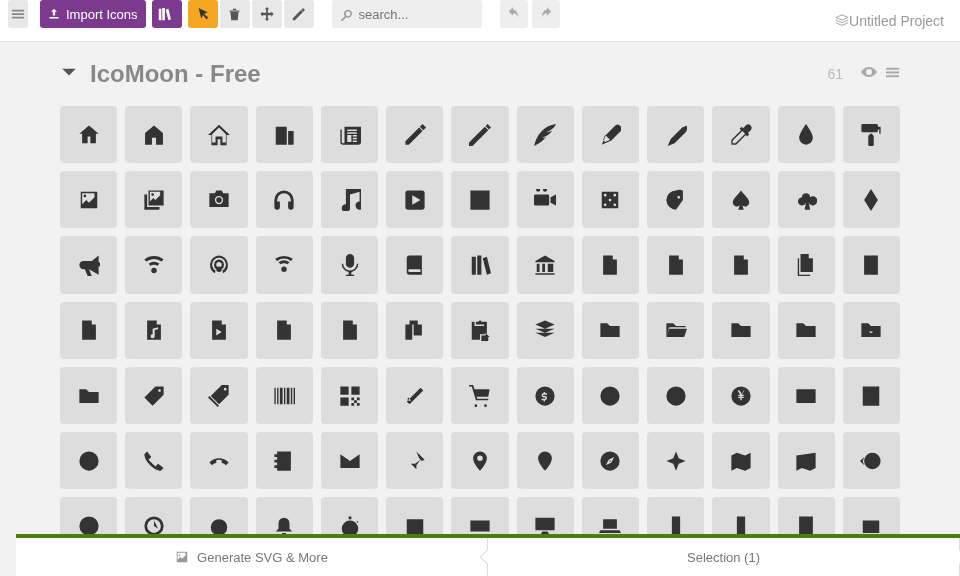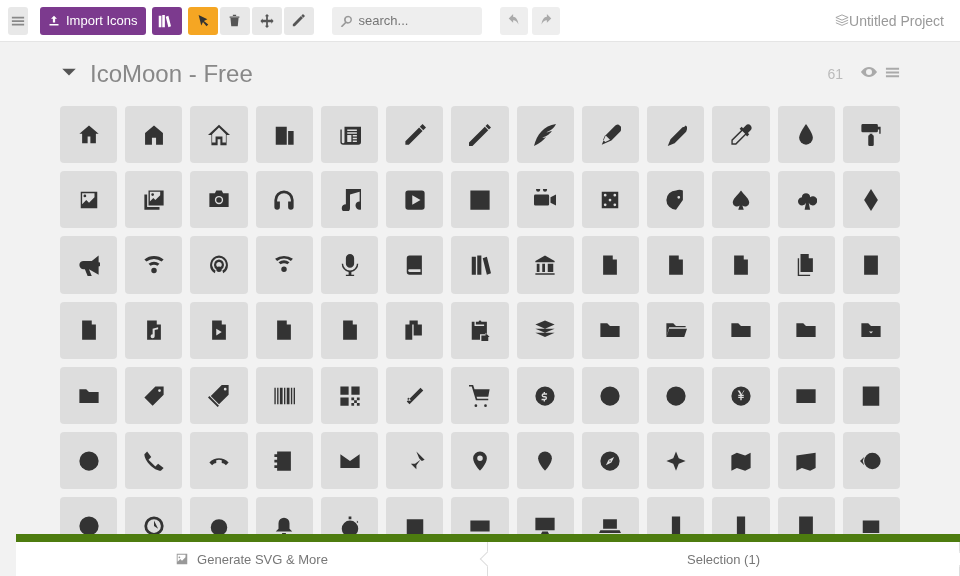--- a/index.html
+++ b/index.html
@@ -1,42 +1,42 @@
 <!DOCTYPE html>
 <html><head>
 <meta charset="utf-8">
 <style>
 *{box-sizing:border-box;margin:0;padding:0}
 body{font-family:-apple-system,BlinkMacSystemFont,"Segoe UI",Arial,sans-serif;background:#f2f2f2;color:#333;width:960px;height:576px;overflow:hidden;position:relative}
-.toolbar{background:#fff;height:42px;display:flex;align-items:center;padding:0 8px;border-bottom:1px solid #e5e5e5;gap:6px}
+.toolbar{background:#fff;height:42px;display:flex;padding:0 8px;border-bottom:1px solid #e5e5e5;gap:6px}
 .btn{display:inline-flex;align-items:center;justify-content:center;height:28px;border-radius:3px;border:none;cursor:pointer;font-size:13px;padding:0 8px}
 .btn-purple{background:#7c3a8e;color:#fff}
 .btn-purple svg{margin-right:6px}
 .btn-icon{width:30px;padding:0}
 .btn-gray{background:#e8e8e8;color:#555}
 .btn-orange{background:#f5a623;color:#333}
 .group{display:flex;gap:2px}
 .search-box{display:flex;align-items:center;background:#eee;height:28px;border-radius:3px;padding:0 8px;margin-left:12px;width:150px}
 .search-box input{border:none;background:transparent;outline:none;font-size:13px;width:100%;color:#0369a1}
 .search-box svg{margin-right:6px;flex-shrink:0}
 .spacer{flex:1}
 .history-btns{display:flex;gap:4px;margin-left:12px}
 .history-btn{width:28px;height:28px;display:flex;align-items:center;justify-content:center;background:#eee;border-radius:3px;cursor:pointer;color:#aaa}
 .proj{display:flex;align-items:center;color:#999;font-size:14px;margin-right:8px}
 .hamburger-left{width:20px;display:flex;align-items:center;justify-content:center;color:#888;background:#e8e8e8;height:28px;border-radius:3px;margin-right:6px}
 .section-header{display:flex;align-items:center;padding:18px 60px 10px 60px}
-.section-title{font-size:24px;font-weight:400;color:#888;margin-left:12px}
+.section-title{font-size:24px;font-weight:700;color:#888;margin-left:12px}
 .chevron{color:#555}
 .section-header .spacer{flex:1}
 .count{color:#bbb;font-size:14px;margin-right:10px}
 .eye,.list-icon{color:#aaa;margin-left:8px}
 .grid{display:grid;grid-template-columns:repeat(13,1fr);gap:8px;padding:8px 60px 0 60px}
 .cell{background:#ddd;border-radius:4px;aspect-ratio:1;display:flex;align-items:center;justify-content:center;cursor:pointer;color:#333}
 .cell svg{width:22px;height:22px}
-.footer{position:absolute;bottom:0;left:16px;right:0;height:42px;background:#fff;border-top:8px solid #4d7c0f;display:flex}
+.footer{position:absolute;bottom:0;left:16px;right:0;height:42px;background:#fff;border-top:4px solid #4d7c0f;display:flex}
 .foot-tab{flex:1;display:flex;align-items:center;justify-content:center;font-size:13px;color:#777;gap:8px;cursor:pointer;position:relative}
 .foot-tab.mid{border-left:1px solid #ddd;border-right:1px solid #ddd}
 .foot-tab.mid::before,.foot-tab.mid::after{content:"";position:absolute;top:50%;width:10px;height:10px;background:#fff;border:1px solid #ddd;transform:translateY(-50%) rotate(45deg)}
 .foot-tab.mid::before{left:-6px;border-right:none;border-top:none}
 .foot-tab.mid::after{right:-6px;border-left:none;border-bottom:none}
 </style>
 </head>
 <body>
 
 <div class="toolbar">

